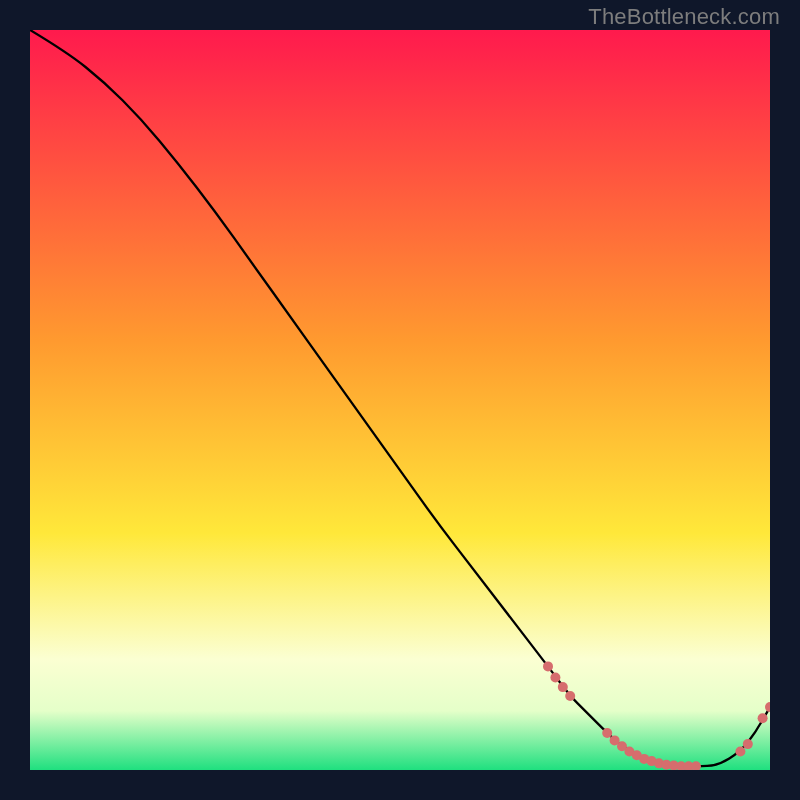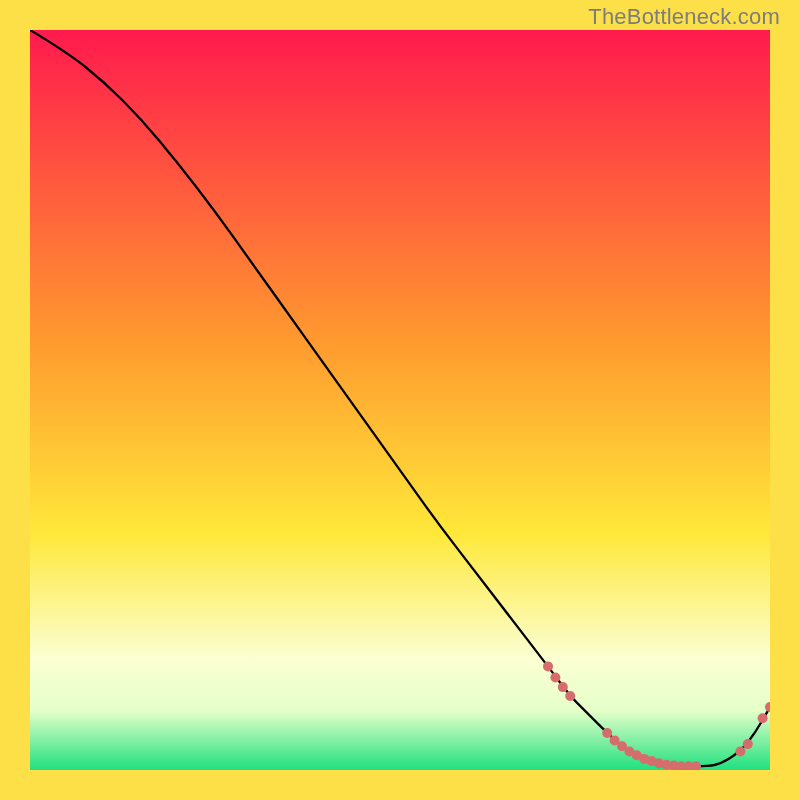--- a/index.html
+++ b/index.html
@@ -8,21 +8,21 @@
     width: 800px;
     height: 800px;
     background: #000;
     overflow: hidden;
     font-family: Arial, Helvetica, sans-serif;
   }
   .stage {
     position: relative;
     width: 800px;
     height: 800px;
-    background: #fde047;
+    background: #0f172a;
   }
   .plot {
     position: absolute;
     left: 30px;
     top: 30px;
     width: 740px;
     height: 740px;
   }
   .gradient {
     position: absolute;

